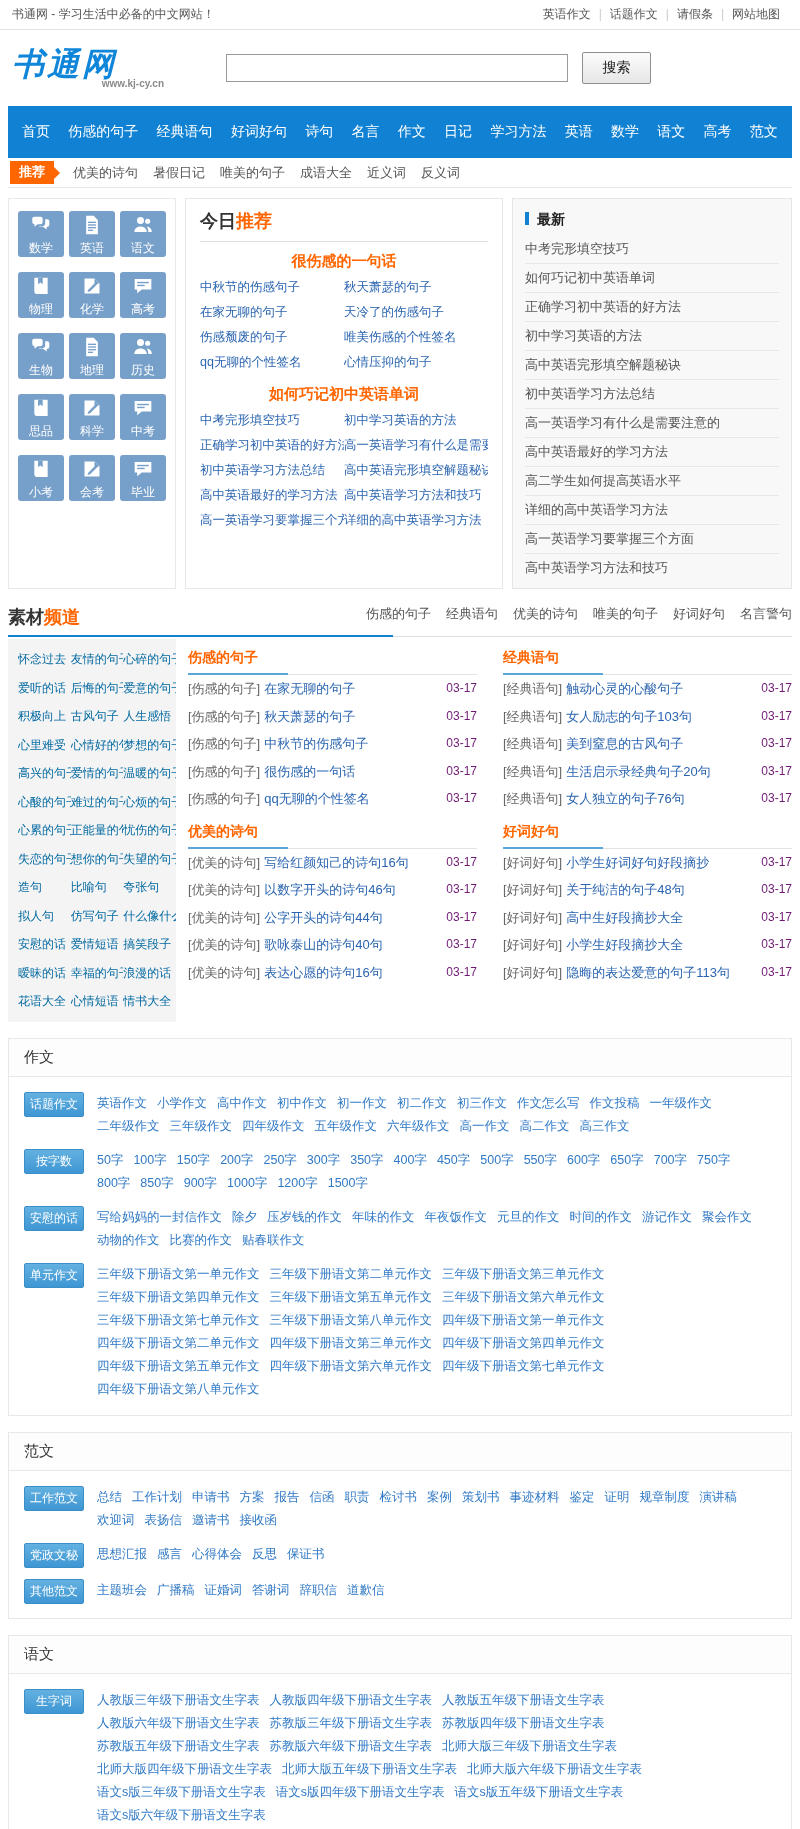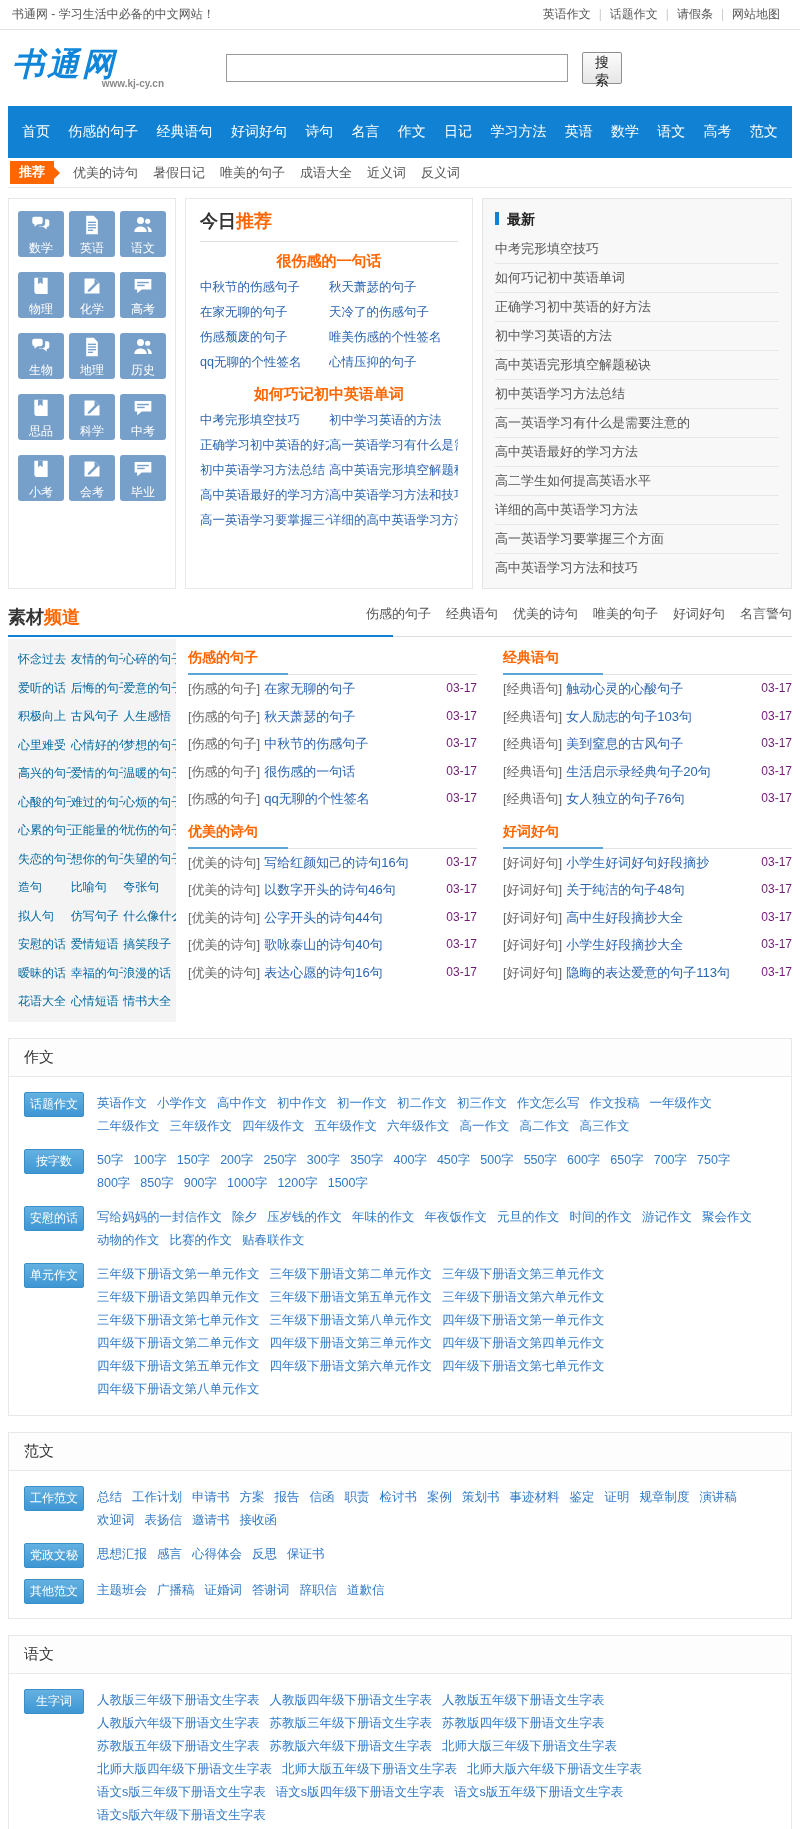--- a/index.html
+++ b/index.html
@@ -10,42 +10,42 @@
   .topbar-links a{color:#555;margin:0 8px;}
   .topbar-links .sep{color:#ccc;}
   
   .wrap{width:784px;margin:0 auto;}
   .hdr{display:flex;align-items:center;height:76px;padding:0 4px;}
   .logo{width:180px;}
   .logo-text{color:#0f86d9;font-size:32px;font-weight:bold;font-style:italic;letter-spacing:3px;line-height:1;}
   .logo-url{color:#8a8a8a;font-size:10px;text-align:right;padding-right:28px;margin-top:-2px;font-weight:bold;}
   .search{display:flex;align-items:center;margin-left:34px;}
   .search-input{width:328px;height:26px;border:1px solid #9a9a9a;padding:0 6px;font-size:13px;}
-  .search-btn{margin-left:14px;width:40px;height:32px;background:linear-gradient(#fcfcfc,#e6e6e6);border:1px solid #8f8f8f;font-size:14px;color:#222;cursor:pointer;border-radius:2px;}
+  .search-btn{margin-left:14px;width:69px;height:32px;background:linear-gradient(#fcfcfc,#e6e6e6);border:1px solid #8f8f8f;font-size:14px;color:#222;cursor:pointer;border-radius:2px;}
   
   .mainnav{background:#1182d3;height:52px;display:flex;align-items:center;justify-content:space-between;padding:0 14px;}
   .nav-link{color:#fff;font-size:14px;white-space:nowrap;}
   .subnav{height:29px;display:flex;align-items:center;border-bottom:1px solid #e8e8e8;gap:15px;padding:0 2px;}
   .badge-tj{background:#ff6600;color:#fff;font-size:13px;font-weight:bold;padding:2px 9px 3px;position:relative;margin-right:4px;}
   .badge-tj::after{content:"";position:absolute;right:-6px;top:50%;margin-top:-6px;border:6px solid transparent;border-left-color:#ff6600;border-right-width:0;}
   .subnav a{color:#555;font-size:13px;}
   
   .main-row{display:flex;gap:9px;margin-top:10px;align-items:stretch;}
   .tiles{width:168px;box-sizing:border-box;border:1px solid #e8e8e8;padding:12px 9px;display:grid;grid-template-columns:repeat(3,46px);justify-content:space-between;row-gap:15px;align-content:start;}
   .tile{width:46px;height:46px;background:#769fc9;border-radius:3px;position:relative;text-align:center;cursor:pointer;}
   .tile svg{width:20px;height:20px;margin-top:4px;fill:#fff;}
   .t-label{position:absolute;left:0;bottom:2px;width:100%;color:#fff;font-size:12px;line-height:1.2;}
   .today{flex:1;box-sizing:border-box;border:1px solid #e8e8e8;padding:6px 14px 10px;min-width:0;}
   .today h2{font-size:18px;margin:4px 0 0;padding-bottom:8px;border-bottom:1px solid #e0e0e0;font-weight:bold;color:#333;}
   .today h2 .accent{color:#ff6600;}
   .tg-title{color:#ff6600;font-size:15px;font-weight:bold;text-align:center;margin:10px 0 4px;}
   .tg-cols{display:flex;}
   .tg-col{flex:1;min-width:0;display:flex;flex-direction:column;}
   .tlink{color:#2b65b0;font-size:12.5px;line-height:25px;white-space:nowrap;overflow:hidden;}
-  .latest{width:310px;box-sizing:border-box;background:#f8f8f8;border:1px solid #e5e5e5;padding:0 12px 6px;}
+  .latest{width:280px;box-sizing:border-box;background:#f8f8f8;border:1px solid #e5e5e5;padding:0 12px 6px;}
   .latest h3{font-size:14px;color:#222;margin:12px 0 6px;font-weight:bold;}
   .latest h3 .bar{display:inline-block;width:4px;height:13px;background:#1182d3;margin-right:8px;vertical-align:-1px;}
   .latest-link{display:block;color:#555;font-size:13px;line-height:28px;border-top:1px solid #e7e7e7;white-space:nowrap;overflow:hidden;}
   .latest-link:first-of-type{border-top:none;}
   
   .material{margin-top:16px;}
   .material-head{display:flex;align-items:flex-start;border-bottom:1px solid #ddd;position:relative;padding-bottom:7px;}
   .material-head::after{content:"";position:absolute;left:0;bottom:-1px;width:385px;height:2px;background:#1182d3;}
   .material-title{font-size:18px;font-weight:bold;color:#333;}
   .material-title .accent{color:#ff6600;}

